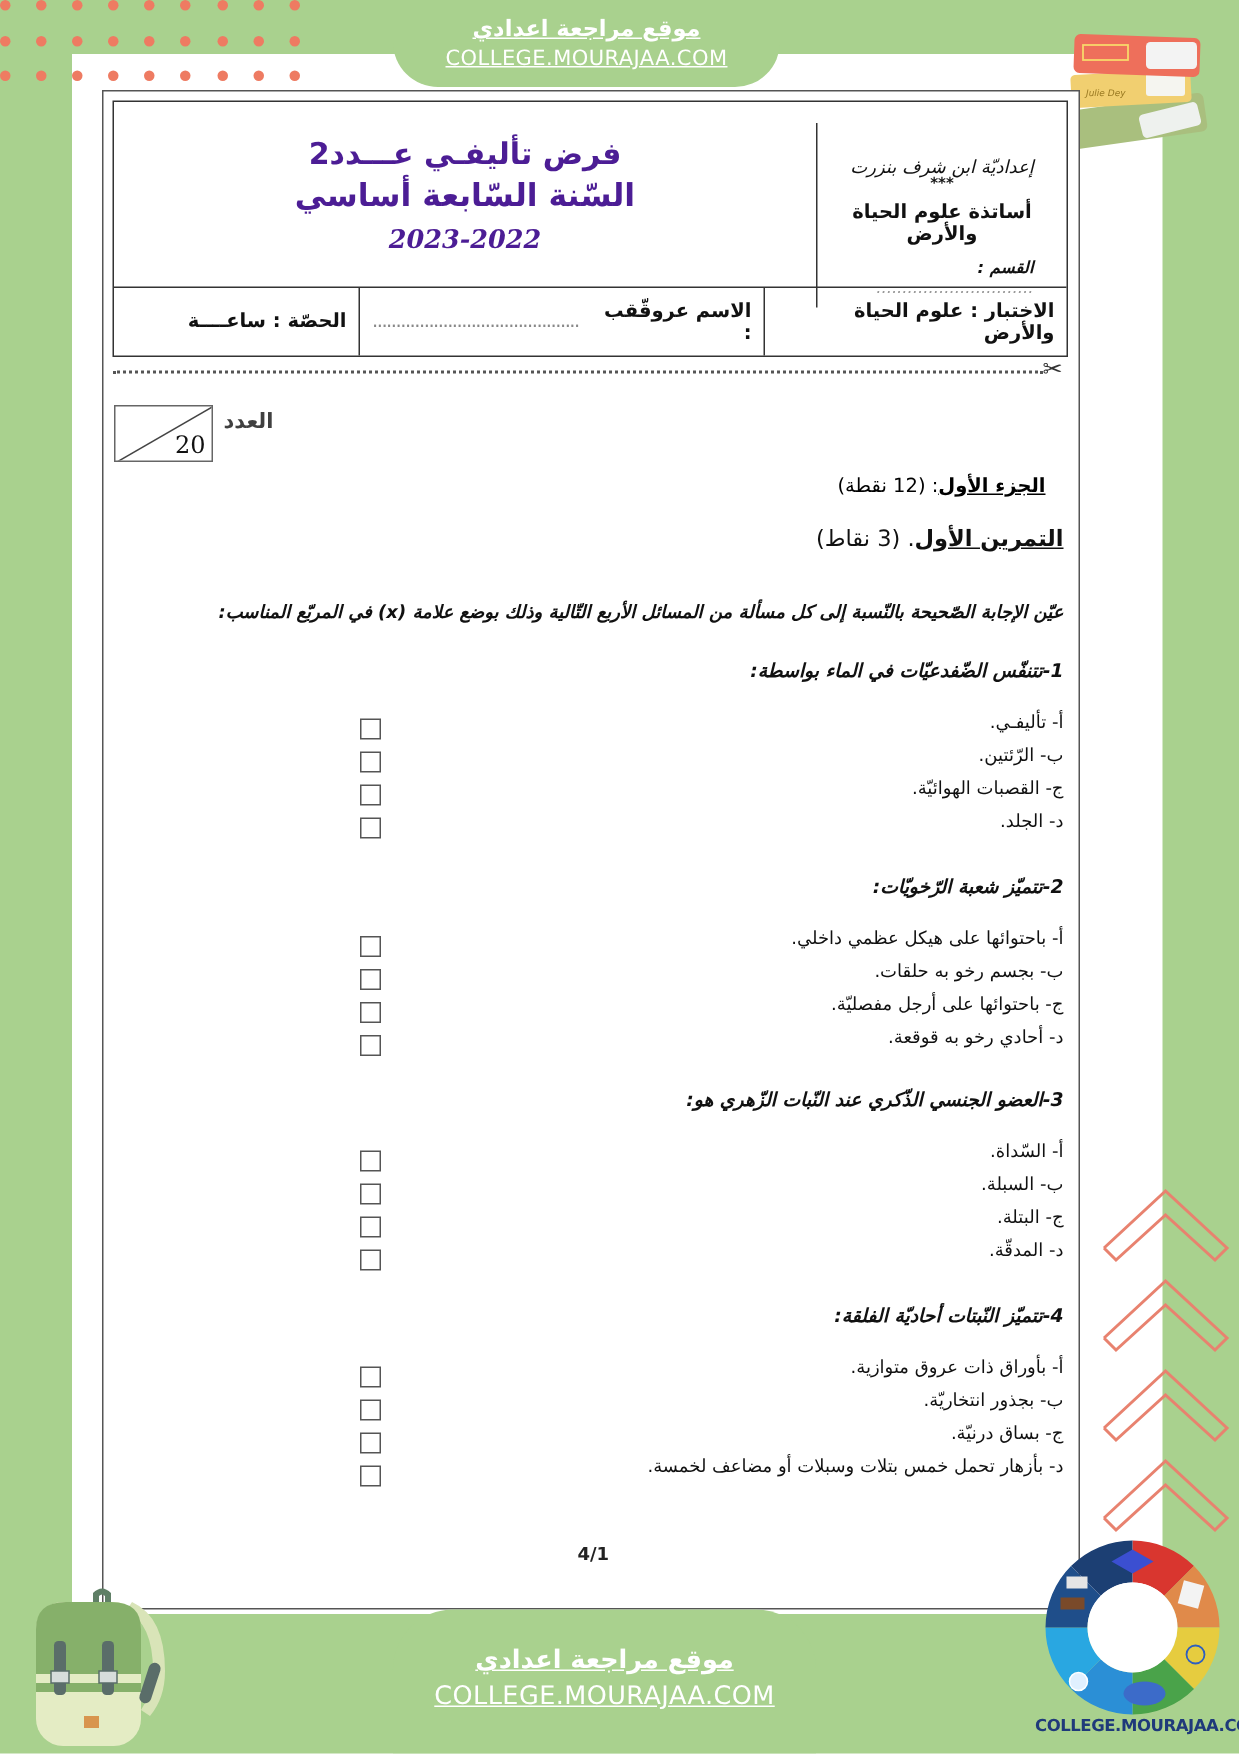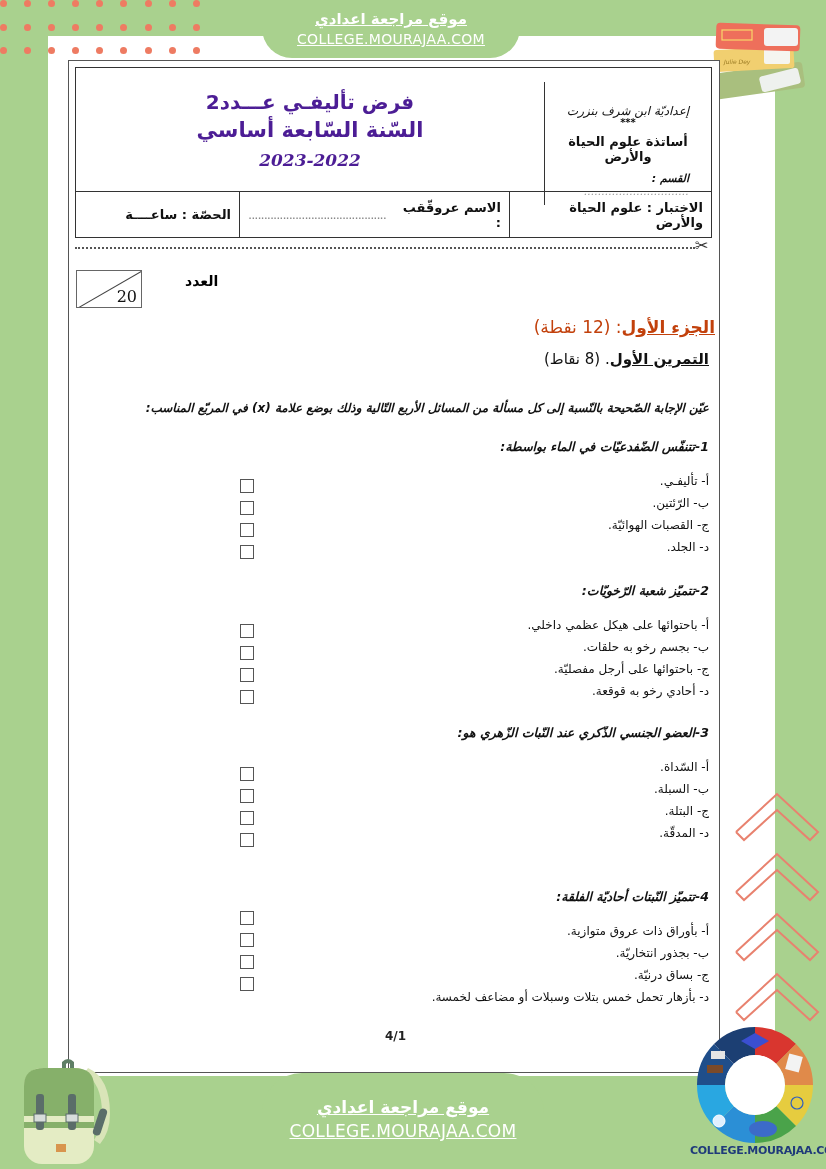--- a/index.html
+++ b/index.html
@@ -31,22 +31,22 @@
   .cell{position:absolute;top:0;height:100%;box-sizing:border-box;font-weight:bold;font-size:13px;color:#111;display:flex;align-items:center;padding:0 8px;}
   .cell-subject{right:0;width:202px;border-left:1.5px solid #333;}
   .cell-name{right:202px;width:270px;border-left:1.5px solid #333;}
   .cell-name .dotsfill{color:#888;font-weight:normal;margin-right:8px;letter-spacing:-1px;}
   .cell-duration{right:472px;width:165px;}
   .cut-line{position:absolute;left:6px;top:186px;width:620px;border-top:2px dotted #555;}
   .scissors{position:absolute;left:626px;top:175px;font-size:16px;color:#333;}
   .score-box{position:absolute;left:7px;top:209px;width:66px;height:38px;border:1.5px solid #666;box-sizing:border-box;overflow:hidden;}
   .score-box .diag{position:absolute;left:-6px;top:18px;width:78px;border-top:1.5px solid #444;transform:rotate(-30deg);}
   .score-box .num{position:absolute;right:4px;bottom:1px;font-family:"DejaVu Serif",serif;font-size:16px;color:#111;direction:ltr;}
-  .score-label{position:absolute;left:80px;top:212px;font-size:14px;font-weight:bold;color:#000000;margin-left:36px;}
-  .part-title{position:absolute;right:4px;top:256px;font-size:17px;font-weight:bold;color:#c2410c;}
+  .score-label{position:absolute;left:80px;top:212px;font-size:14px;font-weight:bold;color:#404040;}
+  .part-title{position:absolute;right:22px;top:256px;font-size:13px;font-weight:bold;color:#000000;}
   .part-title u{text-decoration:underline;}
   .ex-title{position:absolute;right:10px;top:289px;font-size:15px;font-weight:bold;color:#111;}
   .instructions{position:absolute;right:10px;top:340px;font-size:12px;font-style:italic;font-weight:bold;color:#111;white-space:nowrap;}
   .q{position:absolute;right:10px;font-size:12px;color:#111;}
   .q-title{font-style:italic;font-weight:bold;font-size:12.5px;margin-bottom:16px;}
   .opt{height:22px;line-height:22px;font-size:12px;white-space:nowrap;}
   .cb{position:absolute;width:14px;height:14px;border:1.6px solid #555;box-sizing:border-box;background:#fff;}
   .page-num{position:absolute;left:316px;top:968px;font-size:12px;font-weight:bold;color:#222;direction:ltr;}
   .books{position:absolute;left:702px;top:14px;width:108px;height:90px;}
   .backpack{position:absolute;left:14px;top:1056px;width:100px;height:110px;}
@@ -142,21 +142,21 @@
   <div class="score-box" style="direction:ltr;">
     <div class="diag"></div>
     <span class="num">20</span>
   </div>
   <div class="score-label">العدد</div>
 
   <div class="part-title">
     <u>الجزء الأول</u><span style="font-weight:normal;">: (12 نقطة)</span>
   </div>
   <div class="ex-title">
-    <u>التمرين الأول</u><span style="font-weight:normal;">. (8 نقاط)</span>
+    <u>التمرين الأول</u><span style="font-weight:normal;">. (3 نقاط)</span>
   </div>
 
   <div class="instructions">عيّن الإجابة الصّحيحة بالنّسبة إلى كل مسألة من المسائل الأربع التّالية وذلك بوضع علامة (x) في المربّع المناسب:</div>
 
   <div class="q" style="top:378px;">
     <div class="q-title">1-تتنفّس الضّفدعيّات في الماء بواسطة:</div>
     <div class="opt">أ- تأليفـي.</div>
     <div class="opt">ب- الرّئتين.</div>
     <div class="opt">ج- القصبات الهوائيّة.</div>
     <div class="opt">د- الجلد.</div>
@@ -171,21 +171,21 @@
   </div>
 
   <div class="q" style="top:664px;">
     <div class="q-title">3-العضو الجنسي الذّكري عند النّبات الزّهري هو:</div>
     <div class="opt">أ- السّداة.</div>
     <div class="opt">ب- السبلة.</div>
     <div class="opt">ج- البتلة.</div>
     <div class="opt">د- المدقّة.</div>
   </div>
 
-  <div class="q" style="top:808px;margin-top:20px;">
+  <div class="q" style="top:808px;">
     <div class="q-title">4-تتميّز النّبتات أحاديّة الفلقة:</div>
     <div class="opt">أ- بأوراق ذات عروق متوازية.</div>
     <div class="opt">ب- بجذور انتخاريّة.</div>
     <div class="opt">ج- بساق درنيّة.</div>
     <div class="opt">د- بأزهار تحمل خمس بتلات وسبلات أو مضاعف لخمسة.</div>
   </div>
 
   <div class="cb" style="left:171px;top:418px;"></div>
   <div class="cb" style="left:171px;top:440px;"></div>
   <div class="cb" style="left:171px;top:462px;"></div>

